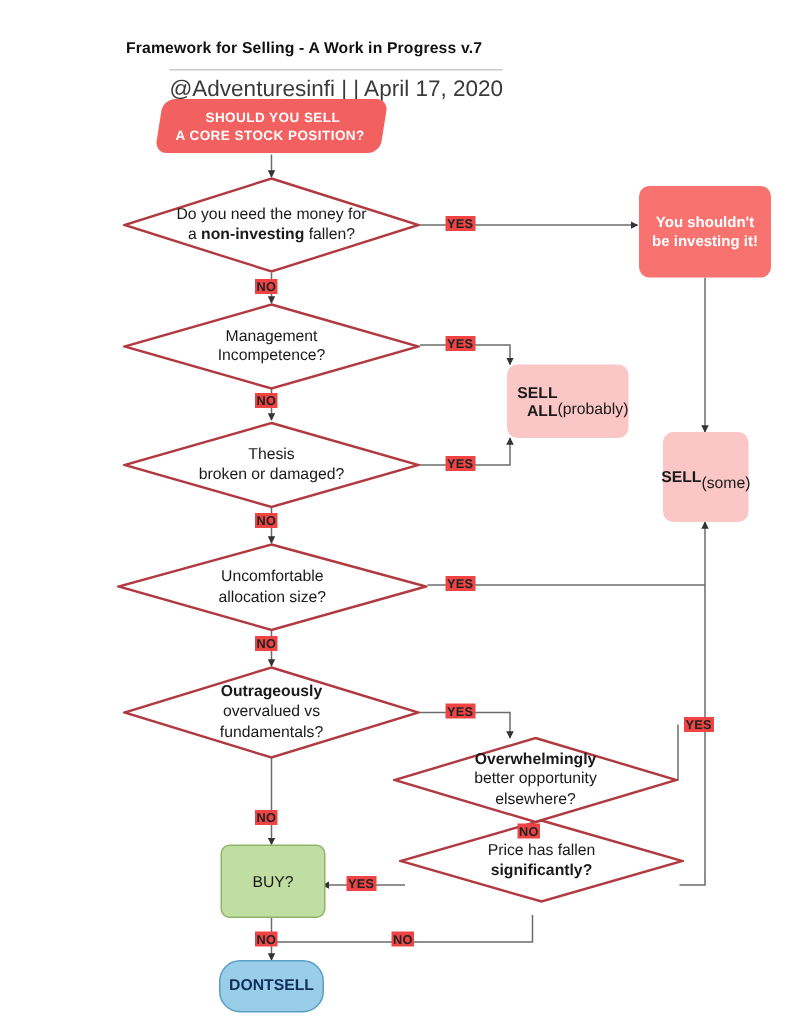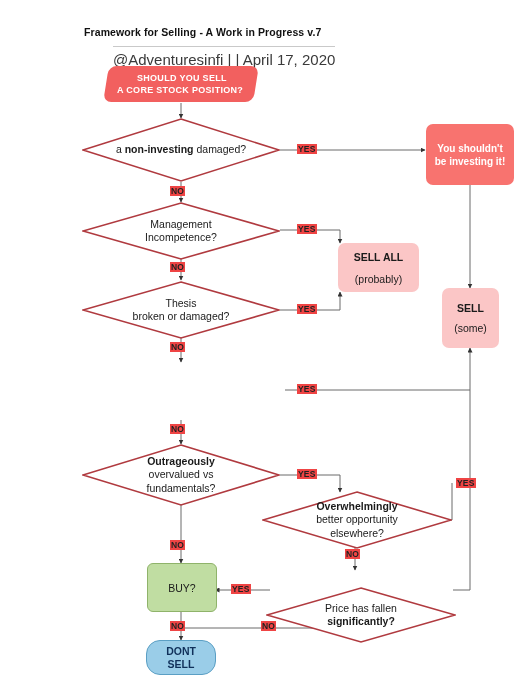--- a/index.html
+++ b/index.html
@@ -60,21 +60,21 @@
     justify-content: center;
     line-height: 12px;
     transform: skewX(-9deg);
   }
   .startnode > span { transform: skewX(9deg); white-space: nowrap; }
 
   .pinkbox {
     background: #fbc6c6;
     border-radius: 7px;
     display: flex;
-    flex-direction: column;
+    flex-direction: row;
     align-items: center;
     justify-content: center;
     color: #1a1a1a;
     font-size: 10.5px;
     text-align: right;
   }
   .coralbox {
     background: #f8736f;
     border-radius: 7px;
     display: flex;
@@ -95,21 +95,21 @@
     justify-content: center;
     color: #1a1a1a;
     font-size: 10.5px;
     text-align: right;
   }
   .bluebox {
     background: #9acde8;
     border: 1px solid #5b9fc4;
     border-radius: 14px;
     display: flex;
-    flex-direction: column;
+    flex-direction: row;
     align-items: center;
     justify-content: center;
     color: #10305a;
     font-size: 10.5px;
     font-weight: bold;
     line-height: 13px;
   }
 
   .diamond-label {
     position: absolute;
@@ -199,21 +199,22 @@
   <div class="abs startnode">
     <span>SHOULD YOU SELL</span>
     <span>A CORE STOCK POSITION?</span>
   </div>
 
   <div class="diamond-wrap" style="left:82px; top:118px; width:198px; height:64px;">
     <svg width="198" height="64">
         <polygon points="99,1 197,32 99,63 1,32" fill="#ffffff" stroke="#b03a3f" stroke-width="1.6"></polygon>
       </svg>
     <div class="diamond-label">
-      <span><span>a </span><span class="b">non-investing</span><span> damaged?</span></span>
+      <span>Do you need the money for</span>
+      <span><span>a </span><span class="b">non-investing</span><span> fallen?</span></span>
     </div>
   </div>
 
   <div class="diamond-wrap" style="left:82px; top:202px; width:198px; height:58px;">
     <svg width="198" height="58">
         <polygon points="99,1 197,29 99,57 1,29" fill="#ffffff" stroke="#b03a3f" stroke-width="1.6"></polygon>
       </svg>
     <div class="diamond-label">
       <span>Management</span>
       <span>Incompetence?</span>
@@ -223,20 +224,29 @@
   <div class="diamond-wrap" style="left:82px; top:281px; width:198px; height:58px;">
     <svg width="198" height="58">
         <polygon points="99,1 197,29 99,57 1,29" fill="#ffffff" stroke="#b03a3f" stroke-width="1.6"></polygon>
       </svg>
     <div class="diamond-label">
       <span>Thesis</span>
       <span>broken or damaged?</span>
     </div>
   </div>
 
+  <div class="diamond-wrap" style="left:78px; top:362px; width:207px; height:59px;">
+    <svg width="207" height="59">
+        <polygon points="103,1 206,29 103,58 1,29" fill="#ffffff" stroke="#b03a3f" stroke-width="1.6"></polygon>
+      </svg>
+    <div class="diamond-label">
+      <span>Uncomfortable</span>
+      <span>allocation size?</span>
+    </div>
+  </div>
 
   <div class="diamond-wrap" style="left:82px; top:444px; width:198px; height:62px;">
     <svg width="198" height="62">
         <polygon points="99,1 197,31 99,61 1,31" fill="#ffffff" stroke="#b03a3f" stroke-width="1.6"></polygon>
       </svg>
     <div class="diamond-label">
       <span class="b">Outrageously</span>
       <span>overvalued vs</span>
       <span>fundamentals?</span>
     </div>
@@ -246,21 +256,21 @@
     <svg width="190" height="58">
         <polygon points="95,1 189,29 95,57 1,29" fill="#ffffff" stroke="#b03a3f" stroke-width="1.6"></polygon>
       </svg>
     <div class="diamond-label">
       <span class="b">Overwhelmingly</span>
       <span>better  opportunity</span>
       <span>elsewhere?</span>
     </div>
   </div>
 
-  <div class="diamond-wrap" style="left:266px; top:587px; width:190px; height:56px;">
+  <div class="diamond-wrap" style="left:266px; top:546px; width:190px; height:56px;">
     <svg width="190" height="56">
         <polygon points="95,1 189,28 95,55 1,28" fill="#ffffff" stroke="#b03a3f" stroke-width="1.6"></polygon>
       </svg>
     <div class="diamond-label">
       <span>Price has fallen</span>
       <span class="b">significantly?</span>
     </div>
   </div>
 
   <div class="abs coralbox" style="left:426px; top:124px; width:88px; height:61px;">

